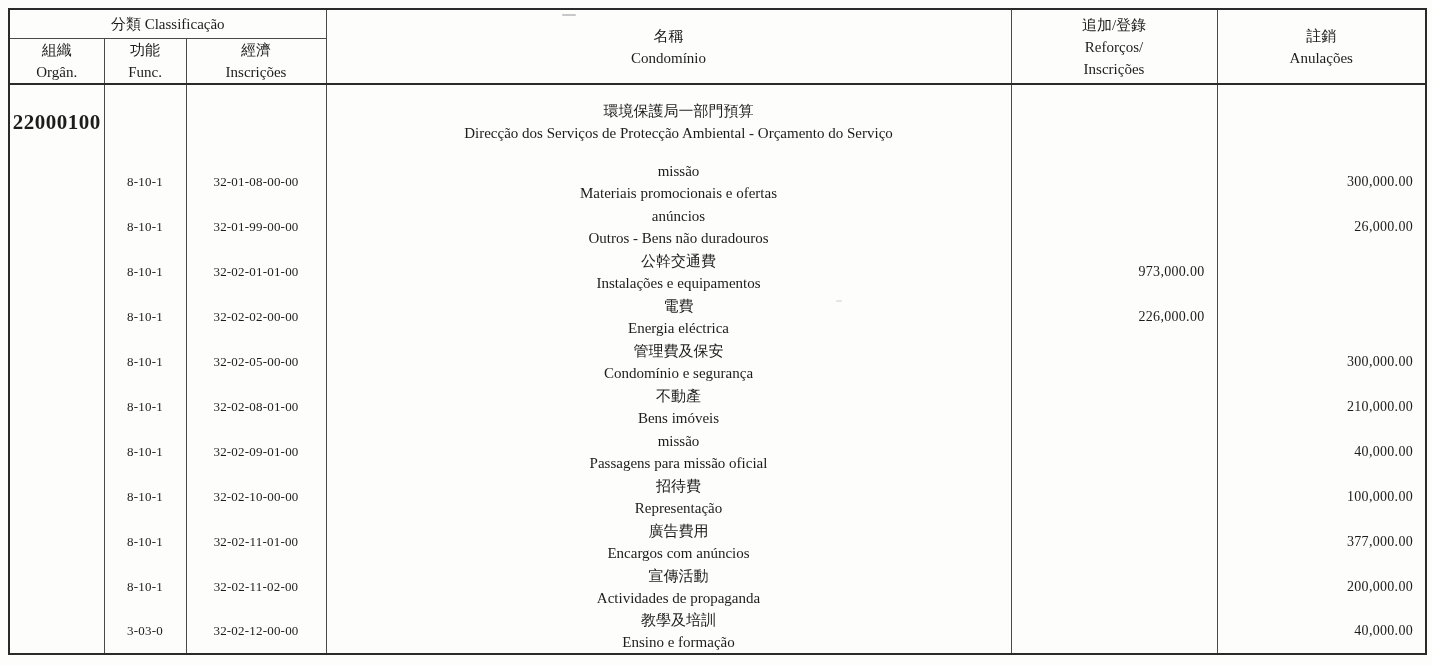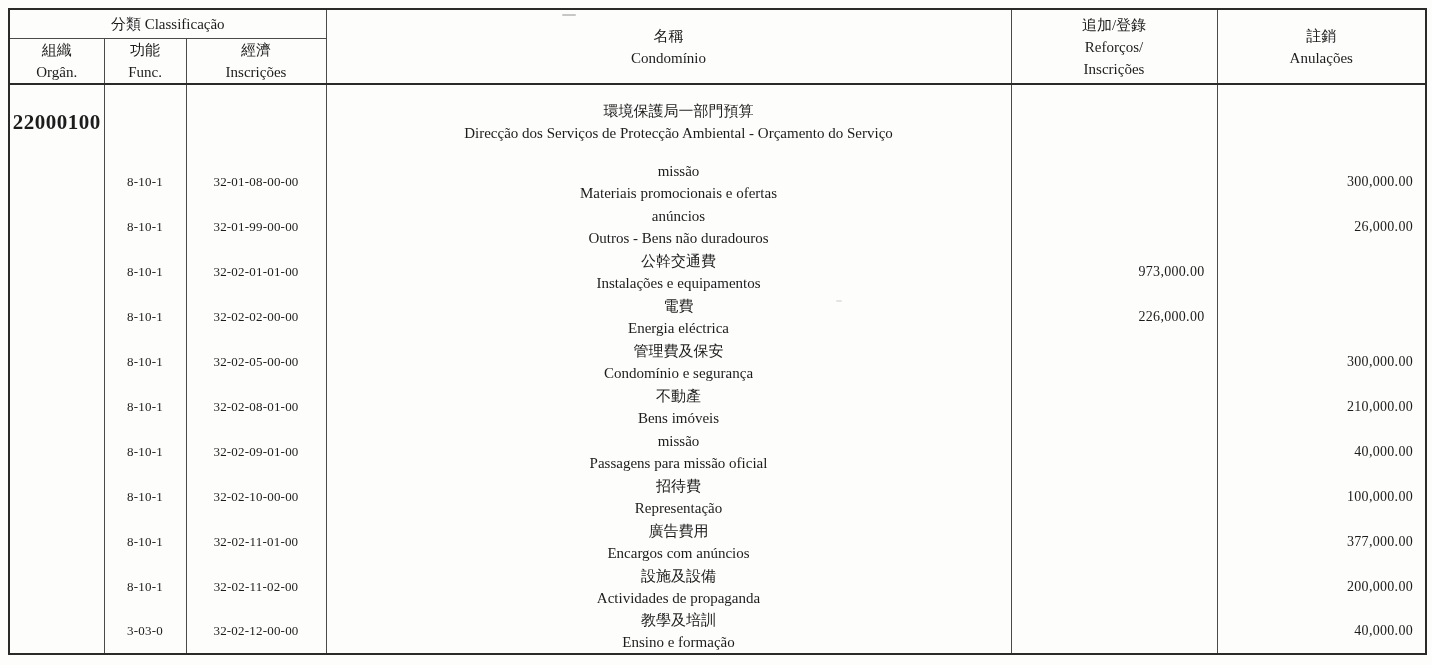--- a/index.html
+++ b/index.html
@@ -235,21 +235,21 @@
       </td>
       <td class="c-amount"></td>
       <td class="c-amount">377,000.00</td>
     </tr>
 
     <tr class="item-row">
       <td class="c-organ"></td>
       <td class="c-func">8-10-1</td>
       <td class="c-econ">32-02-11-02-00</td>
       <td class="c-desig">
-        <div class="line-zh">設施及設備</div>
+        <div class="line-zh">宣傳活動</div>
         <div class="line-pt">Actividades de propaganda</div>
       </td>
       <td class="c-amount"></td>
       <td class="c-amount">200,000.00</td>
     </tr>
 
     <tr class="item-row">
       <td class="c-organ"></td>
       <td class="c-func">3-03-0</td>
       <td class="c-econ">32-02-12-00-00</td>

